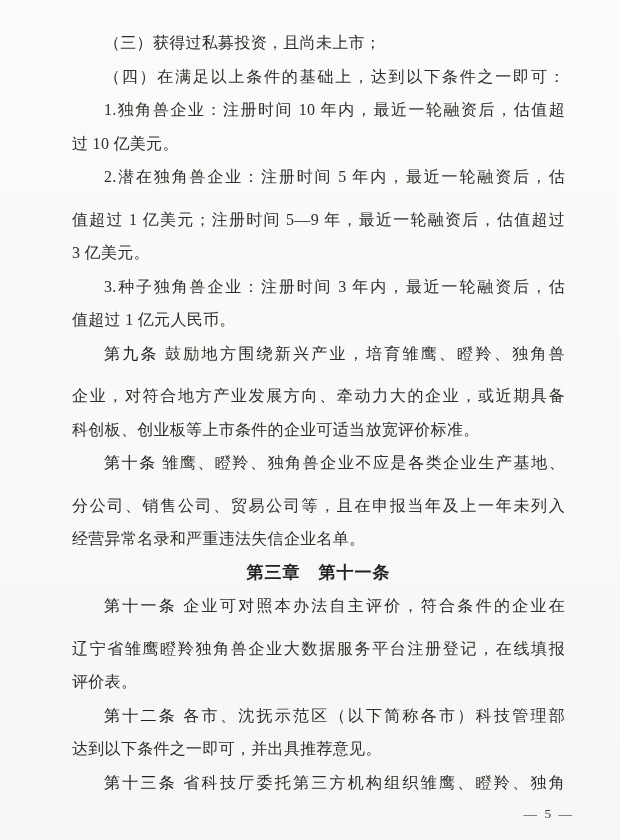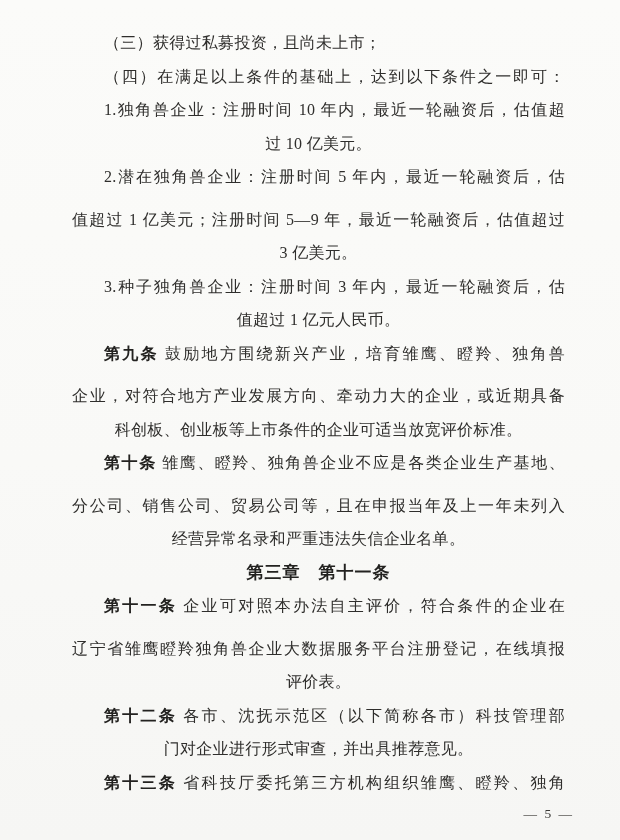--- a/index.html
+++ b/index.html
@@ -44,32 +44,32 @@
   }
   
   .wrap {
     text-align: justify;
     text-align-last: justify;
     text-justify: inter-character;
     margin-top: 9px;
   }
   
   .last {
-    text-align: center;
+    text-align: left;
   }
   .heading {
     text-align: center;
     font-family: "Liberation Sans", "DejaVu Sans", sans-serif;
     font-weight: bold;
     font-size: 17px;
     letter-spacing: 1px;
     color: #232220;
   }
   .line b {
-    font-weight: bold;
+    font-weight: normal;
     color: #232220;
   }
   .footer {
     position: absolute;
     right: 46px;
     bottom: 18px;
     font-size: 13.5px;
     letter-spacing: 2px;
     color: #3a3936;
     font-family: "Liberation Serif", "DejaVu Serif", serif;
@@ -93,17 +93,17 @@
       <div class="line wrap">企业，对符合地方产业发展方向、牵动力大的企业，或近期具备</div>
       <div class="line last">科创板、创业板等上市条件的企业可适当放宽评价标准。</div>
       <div class="line first"><b>第十条</b> 雏鹰、瞪羚、独角兽企业不应是各类企业生产基地、</div>
       <div class="line wrap">分公司、销售公司、贸易公司等，且在申报当年及上一年未列入</div>
       <div class="line last">经营异常名录和严重违法失信企业名单。</div>
       <div class="line heading">第三章　第十一条</div>
       <div class="line first"><b>第十一条</b> 企业可对照本办法自主评价，符合条件的企业在</div>
       <div class="line wrap">辽宁省雏鹰瞪羚独角兽企业大数据服务平台注册登记，在线填报</div>
       <div class="line last">评价表。</div>
       <div class="line first"><b>第十二条</b> 各市、沈抚示范区（以下简称各市）科技管理部</div>
-      <div class="line last">门对企业进行形式审查，并出具推荐意见。</div>
+      <div class="line last">达到以下条件之一即可，并出具推荐意见。</div>
       <div class="line first"><b>第十三条</b> 省科技厅委托第三方机构组织雏鹰、瞪羚、独角</div>
     </div>
   <div class="footer">— 5 —</div>
 </div>
 
 </body></html>

